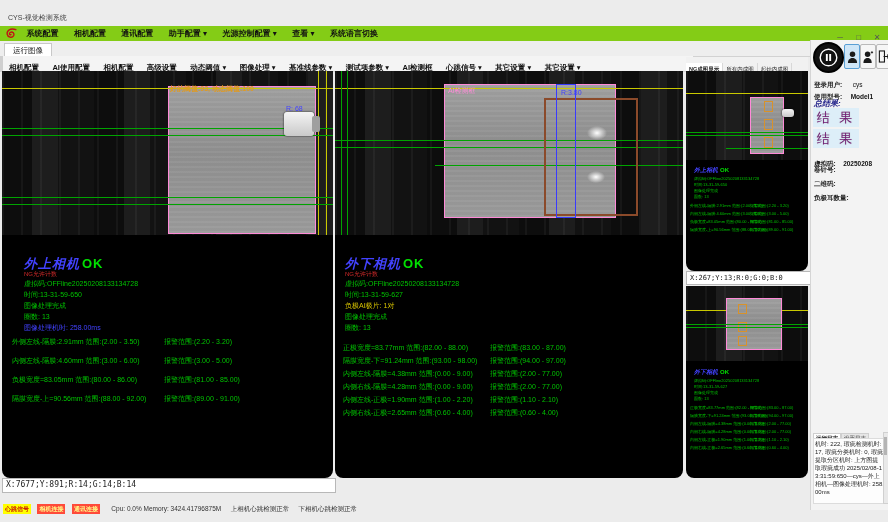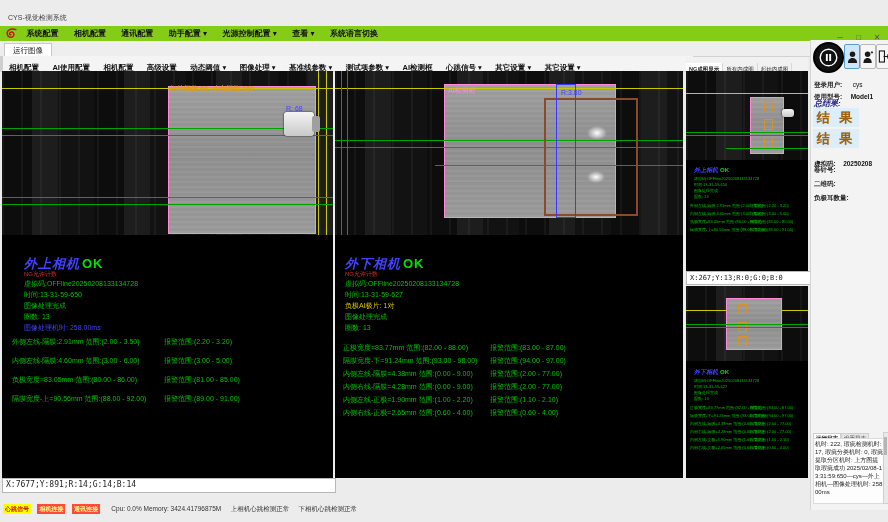--- a/index.html
+++ b/index.html
@@ -11,21 +11,21 @@
   .title-text{font-size:7px;color:#444;padding-left:8px;line-height:16px;display:block;}
   .menubar{left:0;top:26px;width:888px;height:15px;background:#84cc16;border-bottom:1px solid #ddd;}
   .menu-item{display:inline-block;font-size:8px;font-weight:600;color:#111;margin-right:11px;vertical-align:top;line-height:15px;cursor:default;}
   .win-ctl{display:inline-block;width:14px;text-align:center;font-size:8px;color:#555;line-height:14px;}
   .tabstrip{left:0;top:41px;width:888px;height:15px;background:#eee;border-bottom:1px solid #d2d2d2;}
   .tab-active{position:absolute;left:4px;top:2px;height:13px;background:#fff;border:1px solid #c8c8c8;border-bottom:none;
       font-size:7.5px;line-height:13px;padding:0 8px;color:#111;}
   .toolbar{left:0;top:56px;width:684px;height:15px;background:#f4f4f4;border-bottom:1px solid #d8d8d8;border-left:3px solid #cfcfcf;}
   .tool-item{display:inline-block;font-size:7.5px;font-weight:600;color:#111;margin-right:9px;line-height:15px;cursor:default;}
   
-  .view{background:#000;}
+  .view{background:#000;border-radius:8px;}
   .scene{position:absolute;left:0;top:0;right:0;height:164px;
      background:
        repeating-linear-gradient(90deg, rgba(255,255,255,0.045) 0 2px, rgba(0,0,0,0) 2px 19px),
        repeating-linear-gradient(90deg,#0d0d0d 0 30px,#1d1d1d 30px 56px,#121212 56px 92px);}
   .film{position:absolute;border:1px solid #ff8ad8;
      background:
        repeating-linear-gradient(0deg, rgba(255,255,255,0.06) 0 2px, rgba(0,0,0,0) 2px 5px),
        linear-gradient(180deg,#9d9d9d,#8d8d8d 45%,#989898);}
   .hline{position:absolute;height:1px;}
   .vline{position:absolute;width:1px;}
@@ -52,21 +52,21 @@
   .thumbtab{display:inline-block;font-size:5.5px;color:#222;line-height:13px;padding:0 3px;border-right:1px solid #d8d8d8;cursor:default;}
   .thumbtab.active{background:#fff;font-weight:bold;}
   .mini{font-size:4px;line-height:5px;}
   .mini-cam{font-size:6px;font-weight:bold;font-style:italic;}
   .orangebox{position:absolute;border:1px solid #d8922a;}
   
   .rpanel{left:810px;top:40px;width:78px;height:470px;background:#f3f3f3;border-left:1px solid #d5d5d5;padding-left:15px;}
   .rp-label{font-size:6.5px;color:#222;font-weight:600;}
   .rp-val{font-size:6.5px;color:#111;}
   .result-box{position:absolute;width:46px;height:19px;background:#ddeef8;text-align:center;}
-  .result-text{font-size:13px;font-weight:bold;color:#a16207;letter-spacing:3px;line-height:19px;text-shadow:0 0 1px #aaa;}
+  .result-text{font-size:13px;font-weight:normal;color:#701a75;letter-spacing:3px;line-height:19px;text-shadow:0 0 1px #aaa;}
   .icon-btn{position:absolute;background:#f6f6f6;border:1px solid #b9b9b9;border-radius:2px;display:flex;align-items:center;justify-content:center;cursor:pointer;}
   .icon-btn.sel{background:#cfe6f7;border:1px solid #5a9fd4;}
   .logtab{display:inline-block;font-size:5.5px;color:#333;background:#e6e6e6;border:1px solid #cfcfcf;padding:0 2px;line-height:8px;cursor:default;}
   .logtab.active{background:#fff;color:#000;font-weight:bold;}
   .logtext{font-size:6px;line-height:8px;color:#222;word-break:break-all;}
   .vscroll{position:absolute;width:5px;background:#e9e9e9;border:1px solid #d0d0d0;}
   .vthumb{position:absolute;left:0;width:3px;background:#b5b5b5;}
   
   .badge{display:inline-block;font-size:6px;line-height:8px;padding:1px 2px;margin-right:2px;font-weight:600;}
   .b-yellow{background:#ffff00;color:#cc2200;}

